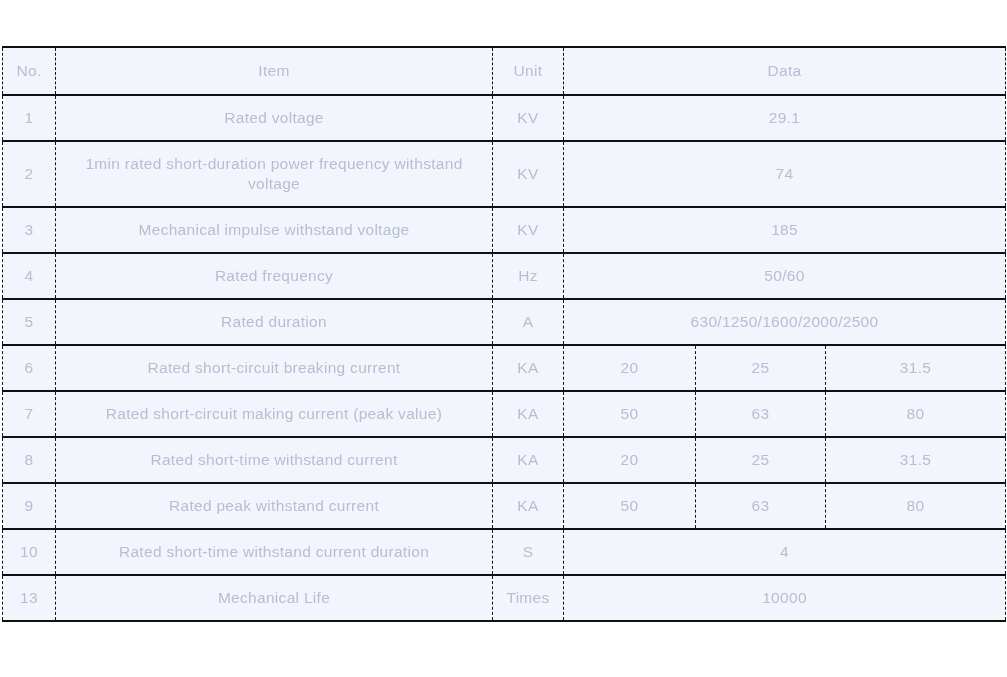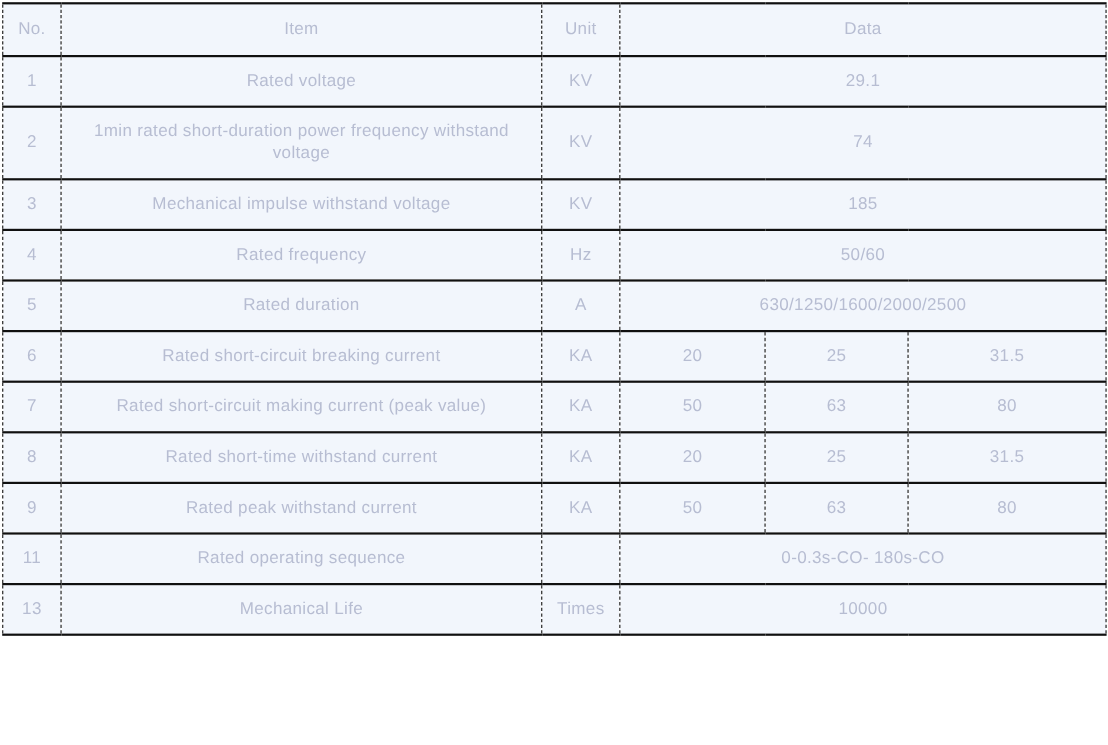--- a/index.html
+++ b/index.html
@@ -14,20 +14,21 @@
     padding: 0;
     background: var(--page-bg);
   }
   body {
     width: 1007px;
     height: 677px;
     font-family: "Liberation Sans", "DejaVu Sans", sans-serif;
   }
   .table-wrap {
     padding: 2px;
+    margin-top: 44px;
   }
   table.spec-table {
     border-collapse: collapse;
     table-layout: fixed;
     width: 1003px;
   }
   .spec-table th,
   .spec-table td {
     background: var(--cell-bg);
     color: var(--text);
@@ -133,24 +134,24 @@
       </tr>
       <tr>
         <td>9</td>
         <td>Rated peak withstand current</td>
         <td>KA</td>
         <td>50</td>
         <td>63</td>
         <td>80</td>
       </tr>
       <tr>
-        <td>11</td>
-        <td>Rated operating sequence</td>
-        <td></td>
-        <td colspan="3">0-0.3s-CO- 180s-CO</td>
+        <td>10</td>
+        <td>Rated short-time withstand current duration</td>
+        <td>S</td>
+        <td colspan="3">4</td>
       </tr>
       <tr>
         <td>13</td>
         <td>Mechanical Life</td>
         <td>Times</td>
         <td colspan="3">10000</td>
       </tr>
     </tbody>
   </table>
 </div>

